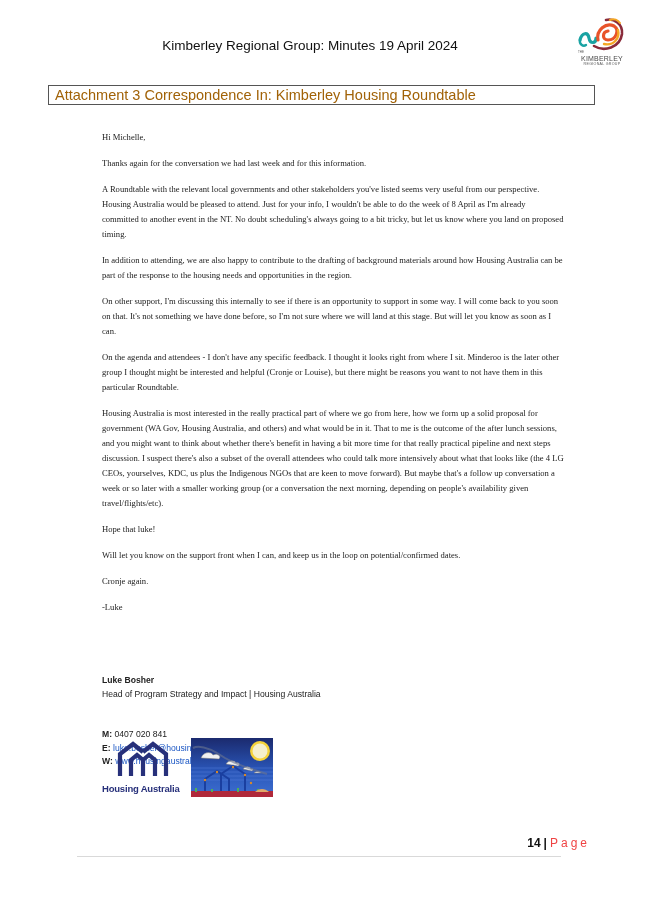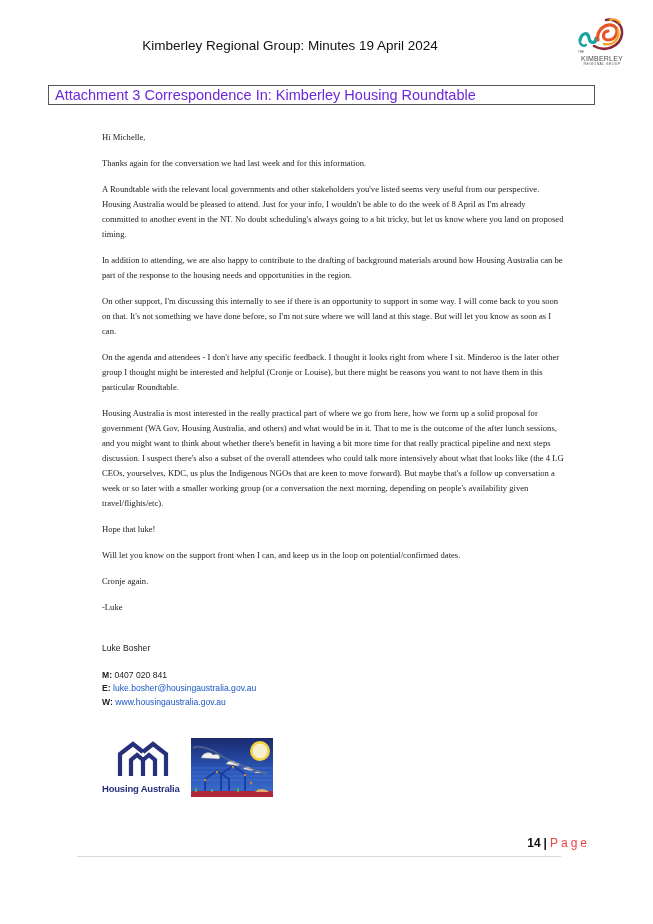--- a/index.html
+++ b/index.html
@@ -16,20 +16,21 @@
       color: #000;
     }
     .header-title {
       position: absolute;
       left: 0;
       width: 580px;
       top: 38px;
       text-align: center;
       font-size: 13.5px;
       color: #111;
+      padding-left: 20px;
     }
     .kimberley-logo {
       position: absolute;
       left: 574px;
       top: 14px;
       width: 56px;
       height: 62px;
     }
     .kimberley-logo svg { display: block; }
     .kimberley-logo .logo-text {
@@ -49,21 +50,21 @@
       position: absolute;
       left: 48px;
       top: 85px;
       width: 547px;
       height: 20px;
       border: 1px solid #555;
       box-sizing: border-box;
       font-size: 14.5px;
       line-height: 19px;
       padding-left: 6px;
-      color: #6d28d9;
+      color: #a16207;
       white-space: nowrap;
     }
 
     .letter {
       position: absolute;
       left: 102px;
       top: 130px;
       width: 462px;
       font-family: Liberation Serif, serif;
       font-size: 8.6px;
@@ -75,22 +76,22 @@
     }
     .signature {
       position: absolute;
       left: 102px;
       top: 642px;
       width: 400px;
       font-size: 8.6px;
       line-height: 13.5px;
       color: #222;
     }
-    .signature .name { font-weight: normal; }
-    .signature .contacts { margin-top: 13px; }
+    .signature .name { font-weight: bold; margin-top: 32px; }
+    .signature .contacts { margin-top: 27px; }
     .signature .label { font-weight: bold; }
     .signature a, .signature .link {
       color: #1a56c4;
       text-decoration: none;
     }
 
     .ha-logo {
       position: absolute;
       left: 102px;
       top: 740px;
@@ -172,20 +173,21 @@
   <p>On the agenda and attendees - I don't have any specific feedback. I thought it looks right from where I sit. Minderoo is the later other group I thought might be interested and helpful (Cronje or Louise), but there might be reasons you want to not have them in this particular Roundtable.</p>
   <p>Housing Australia is most interested in the really practical part of where we go from here, how we form up a solid proposal for government (WA Gov, Housing Australia, and others) and what would be in it. That to me is the outcome of the after lunch sessions, and you might want to think about whether there's benefit in having a bit more time for that really practical pipeline and next steps discussion. I suspect there's also a subset of the overall attendees who could talk more intensively about what that looks like (the 4 LG CEOs, yourselves, KDC, us plus the Indigenous NGOs that are keen to move forward). But maybe that's a follow up conversation a week or so later with a smaller working group (or a conversation the next morning, depending on people's availability given travel/flights/etc).</p>
   <p>Hope that luke!</p>
   <p>Will let you know on the support front when I can, and keep us in the loop on potential/confirmed dates.</p>
   <p>Cronje again.</p>
   <p>-Luke</p>
 </div>
 
 <div class="signature">
   <div class="name">Luke Bosher</div>
+  <div>Head of Program Strategy and Impact | Housing Australia</div>
   <div class="contacts">
     <div>
       <span class="label">M:</span>
       <span>0407 020 841</span>
     </div>
     <div>
       <span class="label">E:</span>
       <span class="link">luke.bosher@housingaustralia.gov.au</span>
     </div>
     <div>

